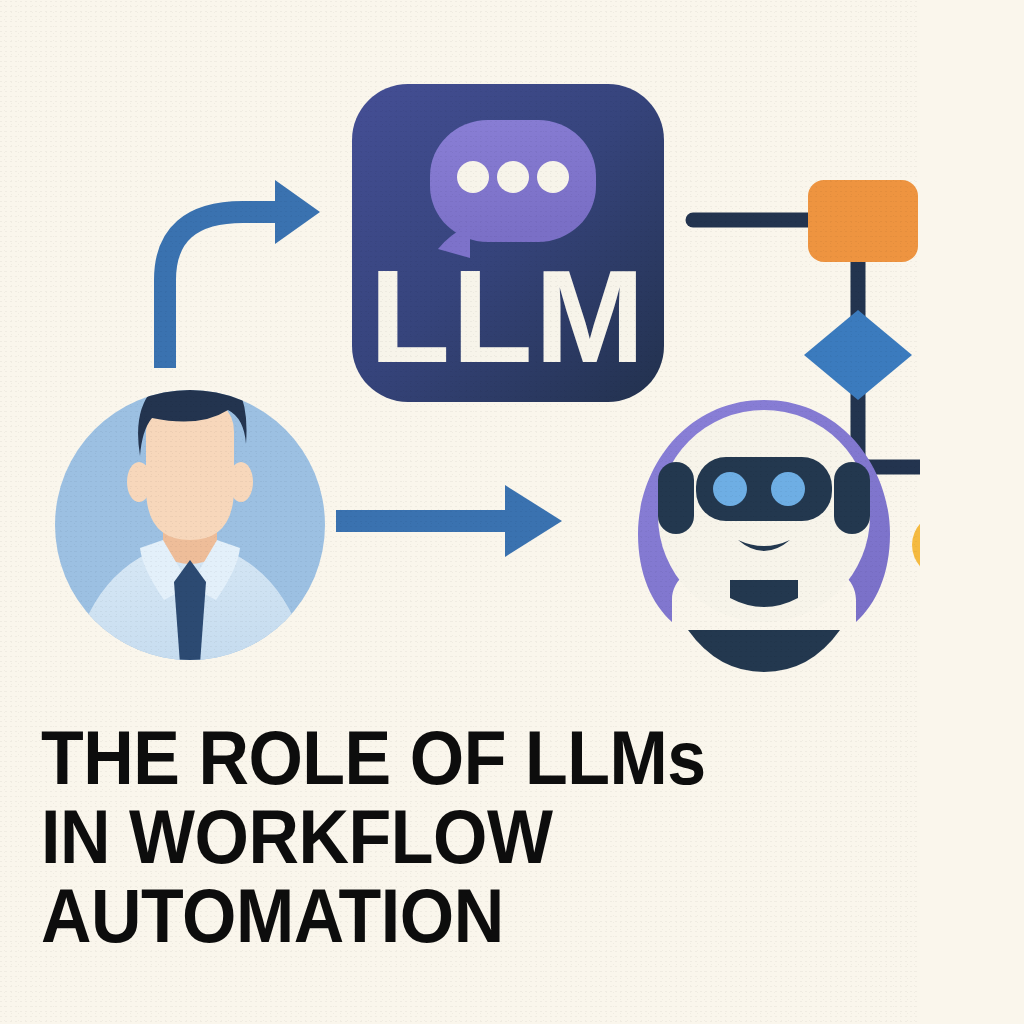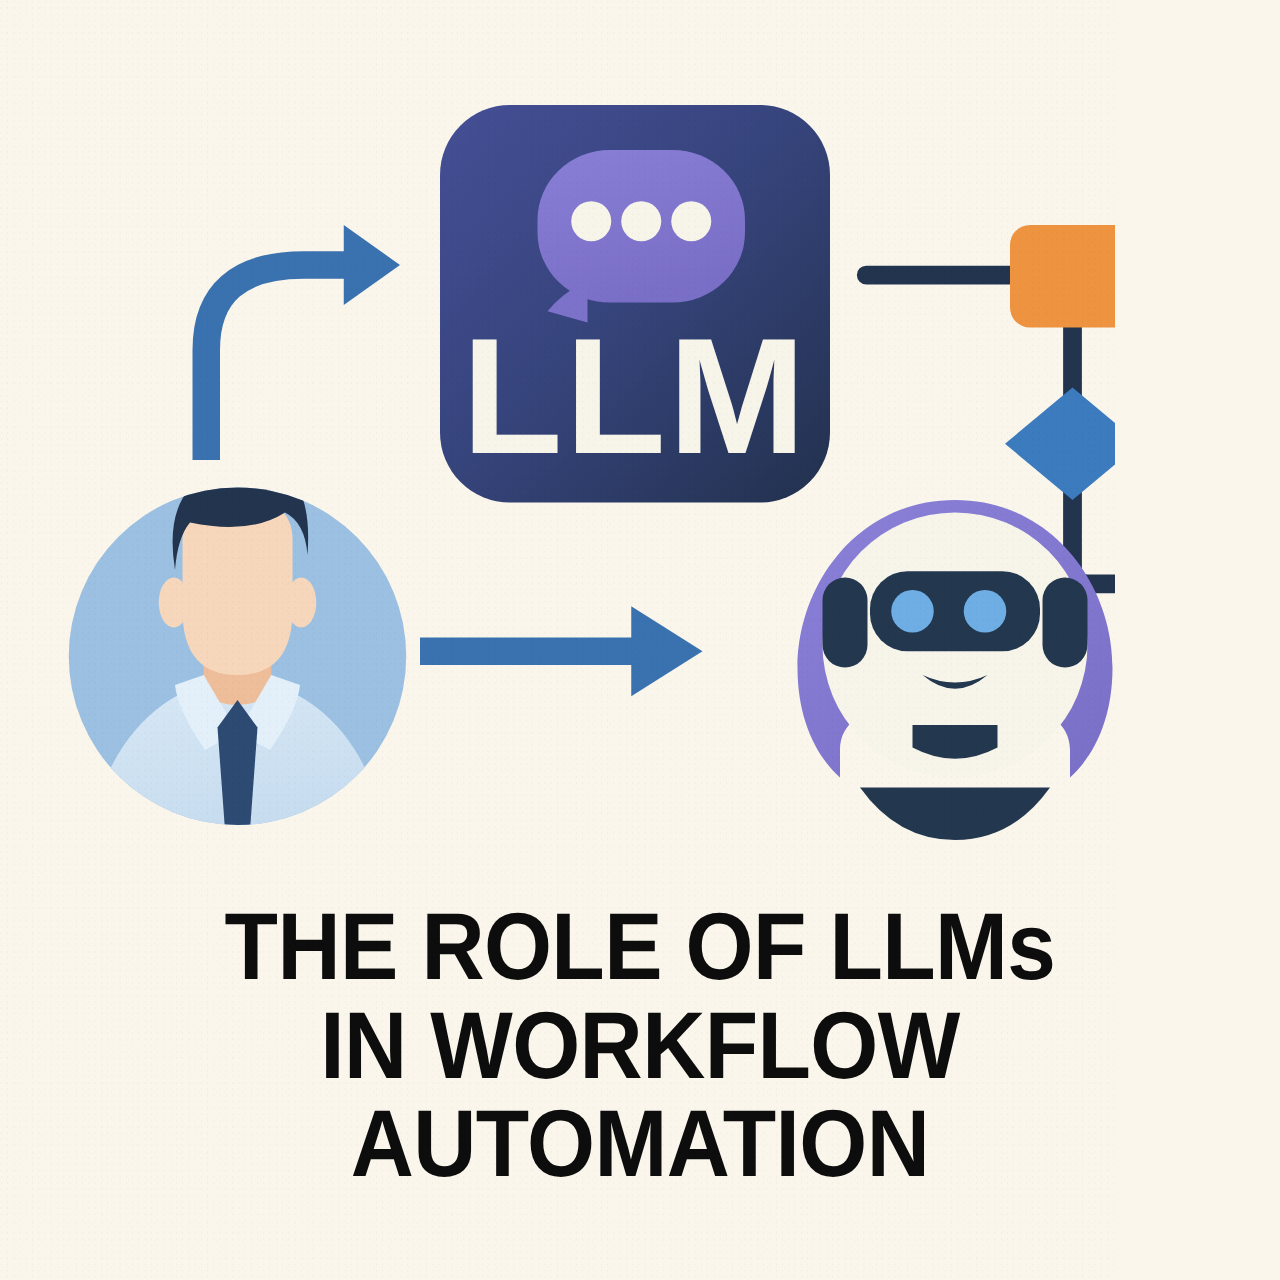--- a/index.html
+++ b/index.html
@@ -10,35 +10,36 @@
   }
   body {
     font-family: "Liberation Sans", sans-serif;
   }
   #poster {
     position: relative;
     width: 892px;
     height: 1024px;
     background: #faf6ec;
     overflow: hidden;
+    padding-left: 28px;
   }
   #poster-canvas {
     position: absolute;
     left: 0;
     top: 0;
     width: 1024px;
     height: 1024px;
     display: block;
   }
   .title-block {
     position: absolute;
     left: 0;
     top: 718px;
     width: 1024px;
-    text-align: center;
+    text-align: left;
     pointer-events: none;
   }
   .title-line {
     display: block;
     font-family: "Liberation Sans", sans-serif;
     font-weight: bold;
     font-size: 76px;
     line-height: 79px;
     letter-spacing: -0.5px;
     color: #0d0d0d;

